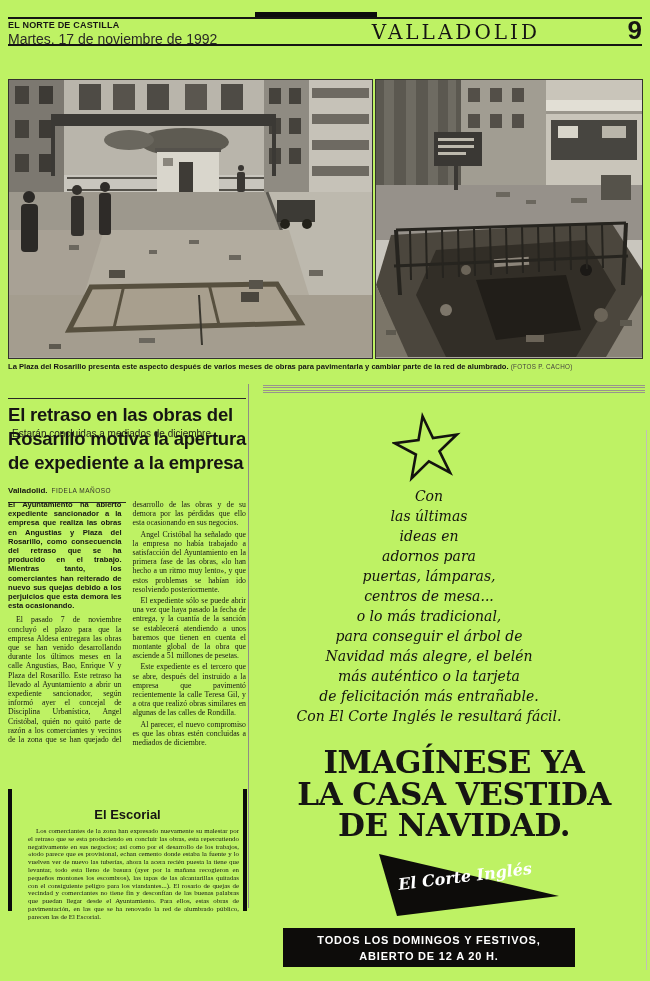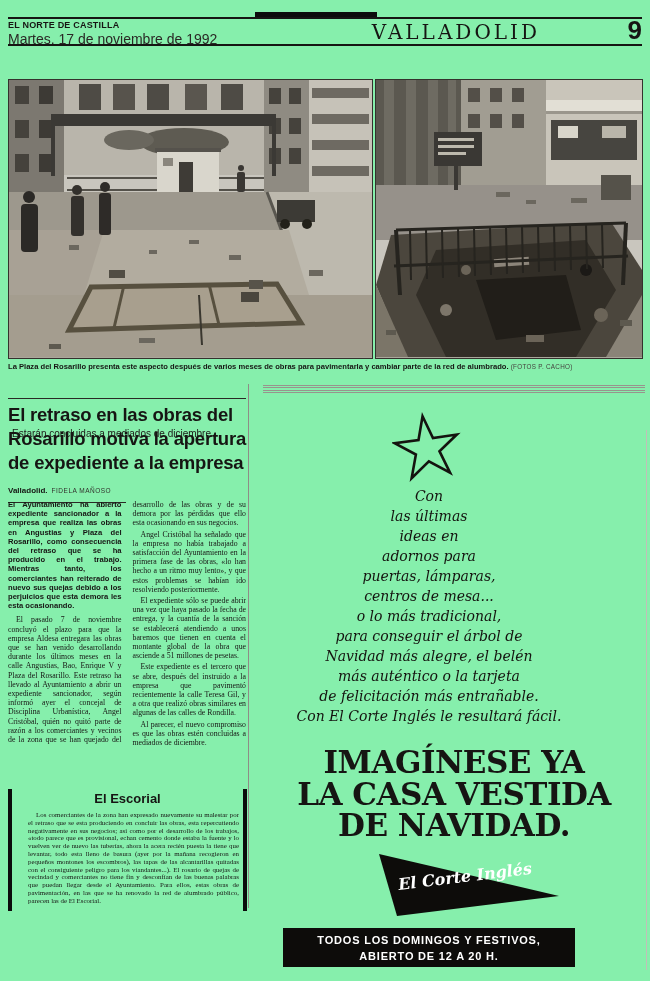--- a/index.html
+++ b/index.html
@@ -1,17 +1,17 @@
 <!DOCTYPE html>
 <html><head>
 <meta charset="utf-8">
 <style>
   html,body{margin:0;padding:0;}
   body{width:650px;height:981px;background:#e9e7e2;font-family:"Liberation Serif",serif;color:#161513;}
-  #page{position:relative;width:650px;height:981px;background:#86efac;overflow:hidden;}
+  #page{position:relative;width:650px;height:981px;background:#bef264;overflow:hidden;}
   .abs{position:absolute;}
 
   
   .rule-top{left:8px;top:17px;width:634px;height:2px;background:#161513;}
   .section-bar{left:255px;top:12px;width:122px;height:5px;background:#0c0c0c;}
   .paper-name{left:8px;top:20px;font-family:"Liberation Sans",sans-serif;font-weight:900;font-size:9px;letter-spacing:.2px;}
   .paper-date{left:8px;top:31px;font-family:Liberation Sans, sans-serif;font-size:14px;color:#2a2925;}
   .section-title{left:0;top:20px;width:540px;text-align:right;font-family:"DejaVu Serif",serif;font-size:20px;letter-spacing:3px;border-radius:8px;}
   .page-number{right:8px;top:15px;font-family:"Liberation Sans",sans-serif;font-weight:900;font-size:26px;position:absolute;}
   .rule-bottom{left:8px;top:44px;width:634px;height:2px;background:#161513;}
@@ -30,21 +30,21 @@
   .headline{left:8px;top:403px;width:262px;font-family:"Liberation Sans",sans-serif;font-weight:700;font-size:18.5px;line-height:24px;letter-spacing:-.2px;}
   .byline{left:8px;top:479px;width:118px;border-bottom:1px solid #2a2925;padding-bottom:5px;}
   .byline .place{font-family:"Liberation Sans",sans-serif;font-weight:700;font-size:8px;}
   .byline .author{font-family:"Liberation Sans",sans-serif;font-size:6.5px;letter-spacing:.5px;color:#33312c;}
   .body-cols{left:8px;top:500px;width:238px;height:288px;column-count:2;column-gap:11px;overflow:hidden;text-align:justify;}
   .body-cols .lead{font-family:"Liberation Sans",sans-serif;font-weight:700;font-size:7.6px;line-height:9.2px;margin:0 0 5px 0;}
   .body-cols p{font-size:7.8px;line-height:9.2px;margin:0 0 2px 0;text-indent:8px;}
 
   
   .escorial{left:8px;top:789px;width:231px;height:122px;border-left:4px solid #0b0b0b;border-right:4px solid #0b0b0b;}
-  .esc-title{text-align:center;font-family:"Liberation Sans",sans-serif;font-weight:700;font-size:13px;margin:2px 0 5px 0;}
+  .esc-title{text-align:center;font-family:"Liberation Sans",sans-serif;font-weight:700;font-size:13px;margin:18px 0 5px 0;}
   .esc-text{font-size:6.9px;line-height:7.8px;padding:0 4px 0 16px;text-align:justify;text-indent:8px;}
 
   .divider-v{left:248px;top:384px;width:1px;height:524px;background:#8f8c86;}
 
   
   .ad-stripes{left:263px;top:385px;width:382px;height:8px;background:repeating-linear-gradient(to bottom,#98948d 0 1px,rgba(0,0,0,0) 1px 2.3px);}
   .ad-star{left:392px;top:412px;}
   .ad-tree{left:263px;top:486px;width:332px;text-align:center;font-family:"DejaVu Serif",serif;font-style:italic;font-size:14px;line-height:20px;color:#14130f;}
   .ad-headline{left:263px;top:747px;width:382px;text-align:center;font-family:"DejaVu Serif",serif;font-weight:700;font-size:31px;line-height:31.5px;letter-spacing:-.5px;}
   .ad-logo{left:373px;top:844px;}

